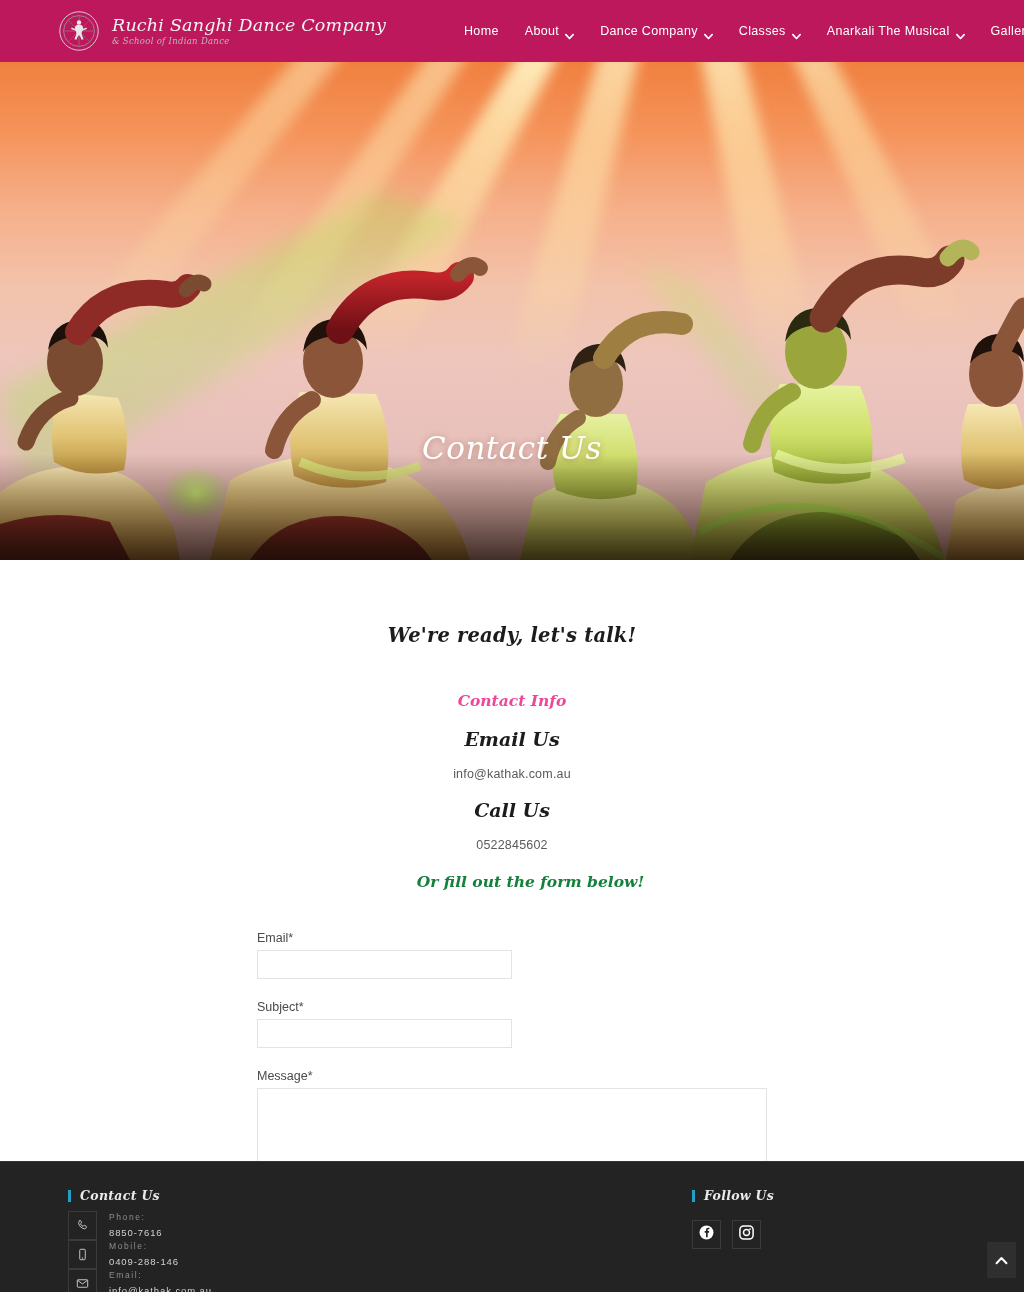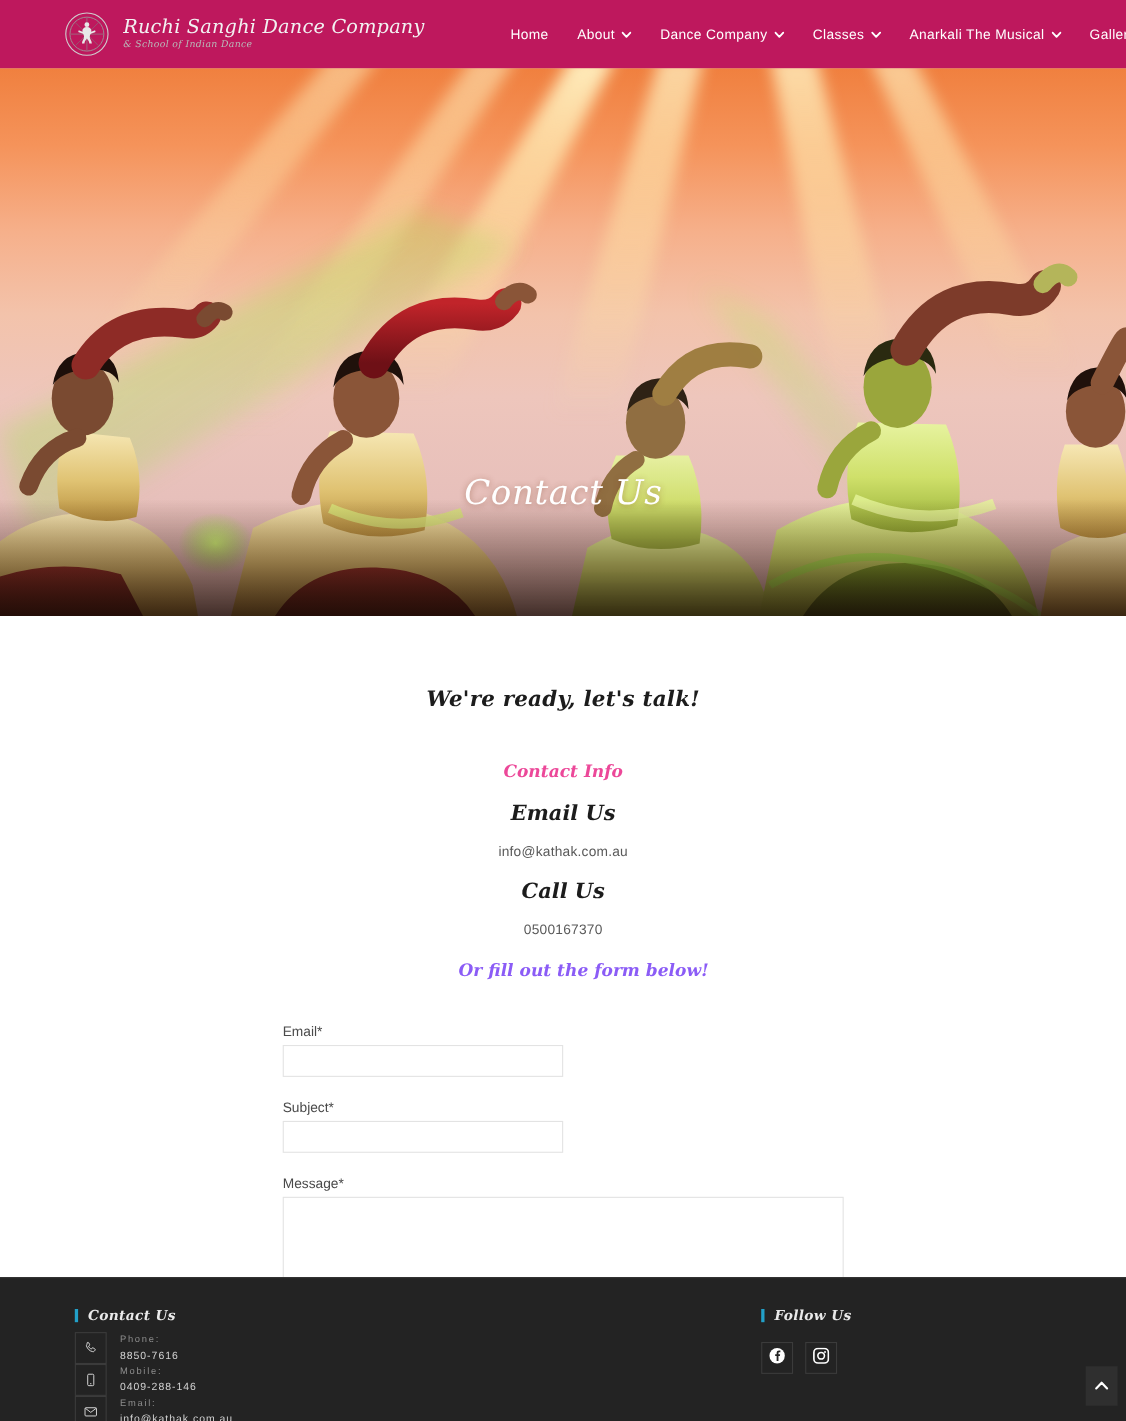--- a/index.html
+++ b/index.html
@@ -27,21 +27,21 @@
   }
   .brand-sub{
     font-family:"DejaVu Serif", serif; font-style:italic;
     color:#b9b9b9; font-size:8.5px; margin-top:3px; letter-spacing:.3px;
   }
   .nav-links{
     display:flex; align-items:center; gap:26px;
     margin-left:78px;
   }
   .nav-item{
-    display:flex; align-items:flex-start; gap:6px;
+    display:flex; align-items:flex-end; gap:6px;
     color:#ffffff; font-size:12.5px; letter-spacing:.35px;
     cursor:pointer; white-space:nowrap;
   }
   .caret{ display:inline-block; width:9px; height:9px; position:relative; top:1px;}
 
   
   .hero{
     position:relative; height:498px; width:1024px;
     overflow:hidden; background:#e8a07a;
   }
@@ -76,21 +76,21 @@
     font-family:"DejaVu Serif", serif; font-style:italic; font-weight:bold;
     font-size:19px; color:#1c1c1c;
   }
   .p-val{
     text-align:center; margin-top:17px;
     font-size:12.5px; color:#5a5a5a; letter-spacing:.2px;
   }
   .h-form{
     text-align:center; margin-top:20px;
     font-family:"DejaVu Serif", serif; font-style:italic; font-weight:bold;
-    font-size:15.5px; color:#8b5cf6;padding-left:37px;
+    font-size:15.5px; color:#15803d;padding-left:37px;
   }
 
   
   .form-wrap{ width:512px; margin:40px 0 0 257px; }
   .field-label{
     font-size:12.5px; color:#4a4a4a; margin-bottom:5px; display:block;
   }
   .txt{
     display:block; width:255px; height:29px;
     border:1px solid #e3e3e3; background:#fff;
@@ -346,21 +346,21 @@
   <div class="hero-title">Contact Us</div>
 </div>
 
 <div class="main">
 
   <div class="h-talk">We're ready, let's talk!</div>
   <div class="h-info">Contact Info</div>
   <div class="h-sub">Email Us</div>
   <div class="p-val">info@kathak.com.au</div>
   <div class="h-sub">Call Us</div>
-  <div class="p-val">0500167370</div>
+  <div class="p-val">0522845602</div>
   <div class="h-form">Or fill out the form below!</div>
 
   <div class="form-wrap">
 
     <div class="field">
       <label class="field-label">Email*</label>
       <input class="txt" type="text" value="" placeholder="" style="">
     </div>
 
     <div class="field">

